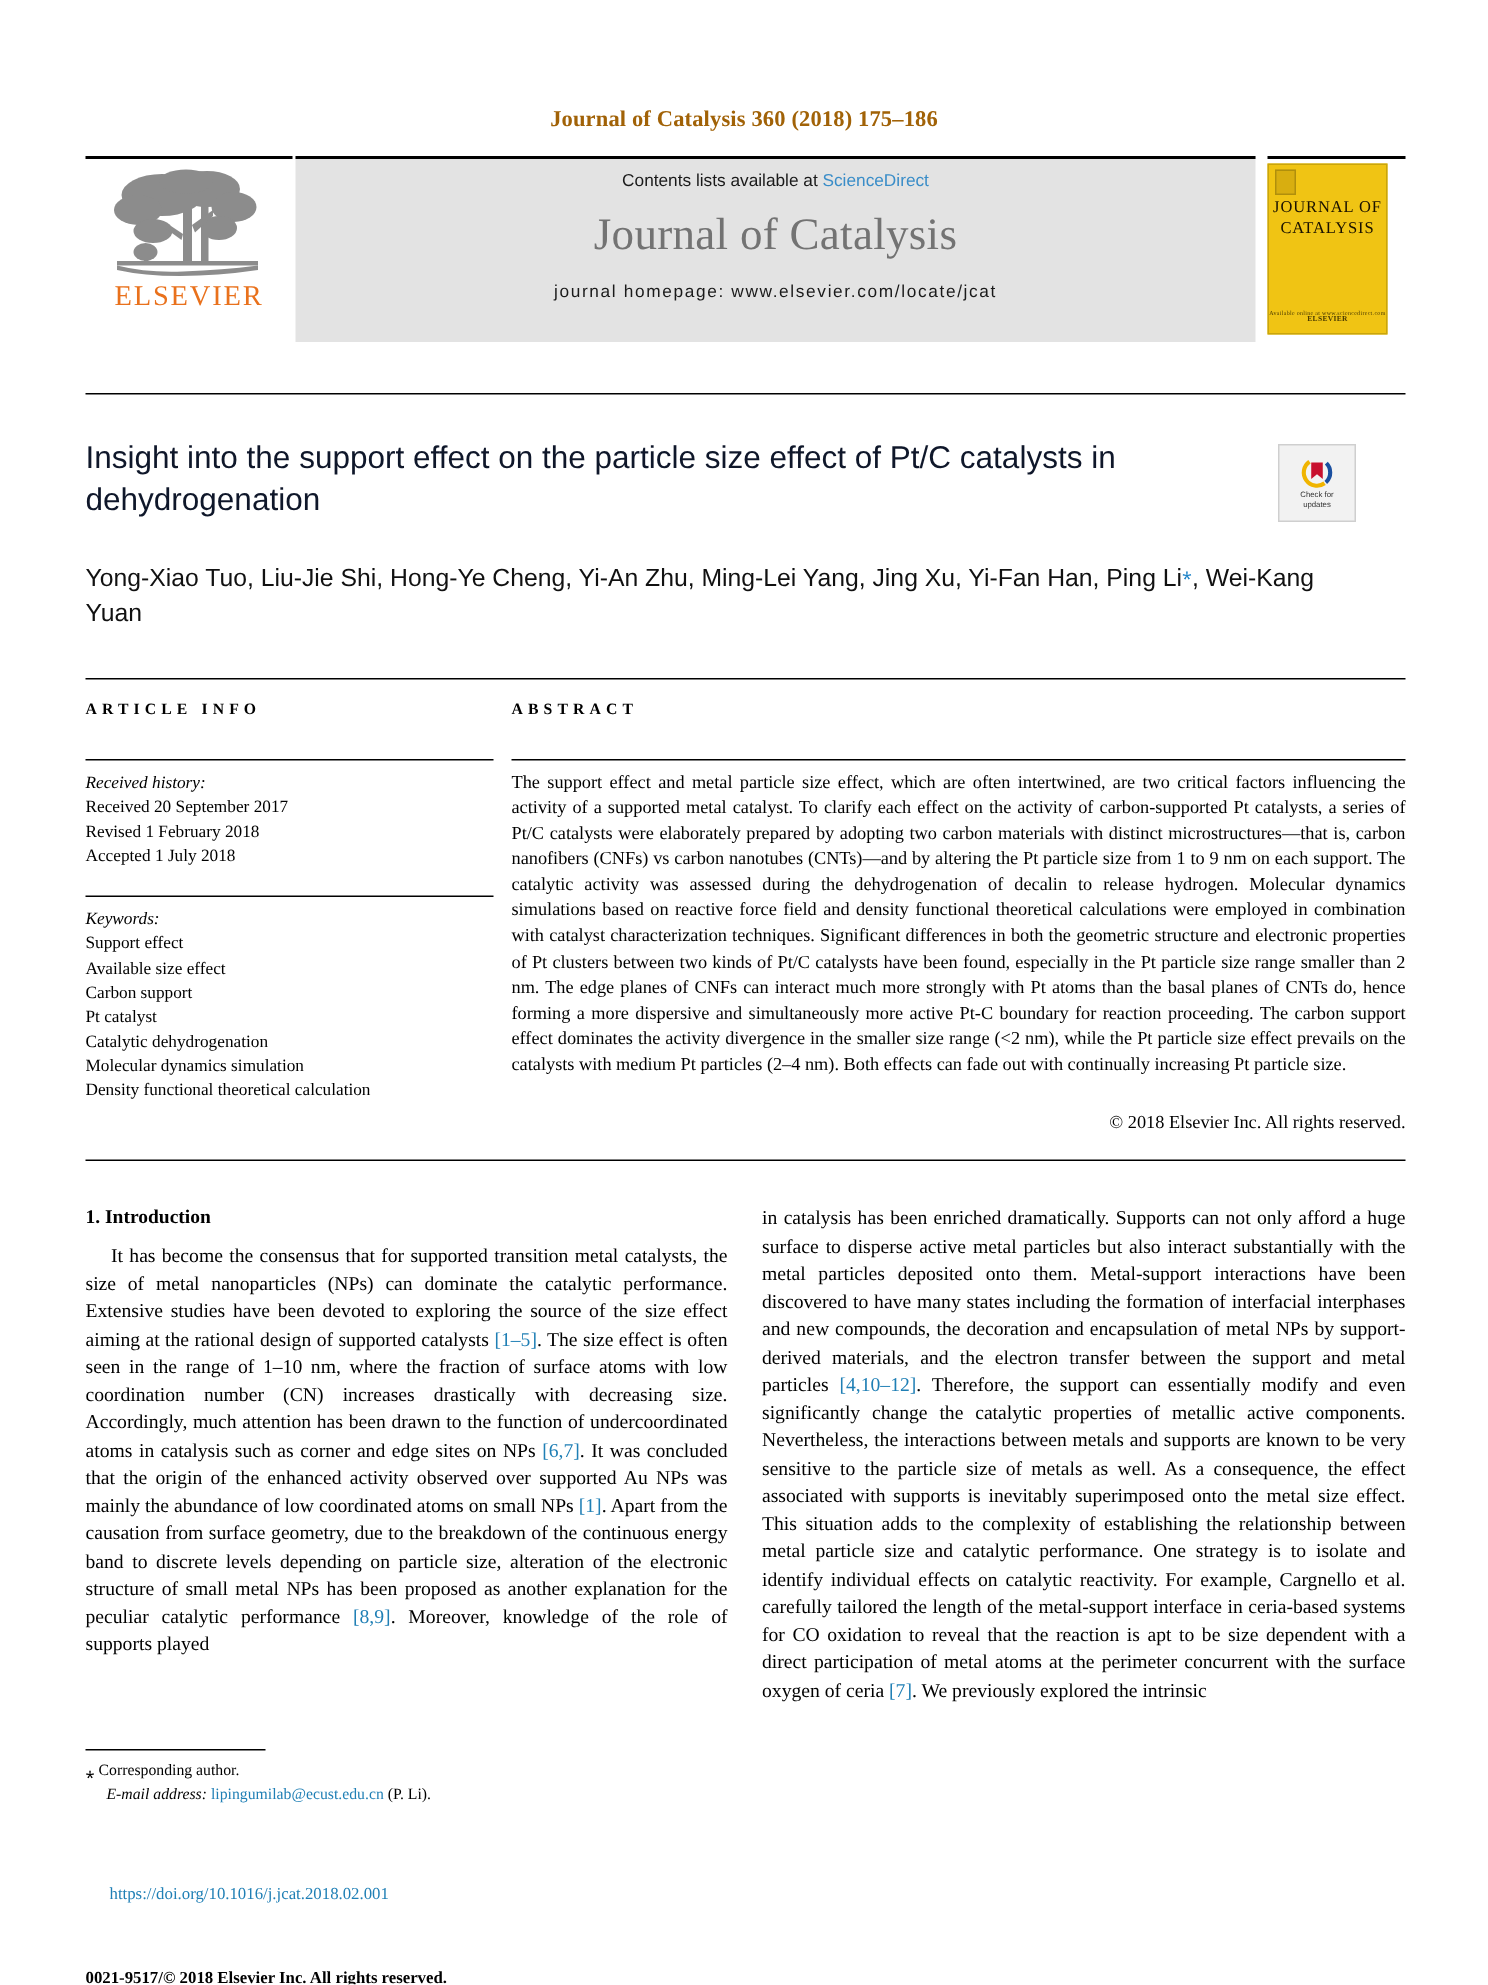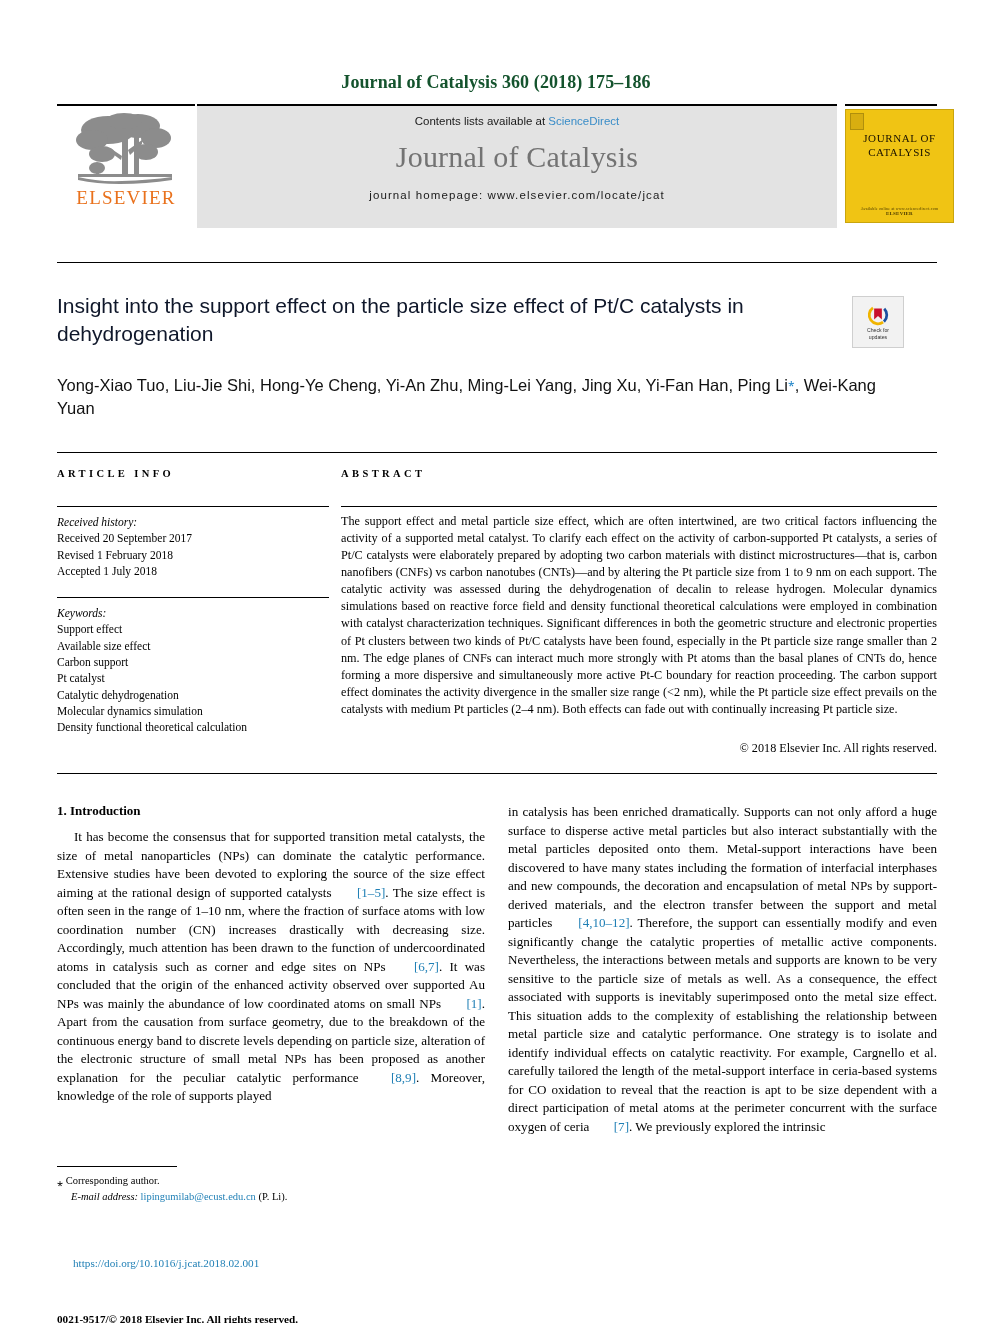--- a/index.html
+++ b/index.html
@@ -20,23 +20,23 @@
     box-sizing: border-box;
   }
 
   
   .running-head {
     position: absolute;
     top: 72px;
     left: 0;
     width: 992px;
     text-align: center;
-    font-size: 18px;
+    font-size: 15px;
     font-weight: bold;
-    color: #14532d;
+    color: #a16207;
     letter-spacing: 0.1px;
   }
 
   
   .masthead {
     position: absolute;
     top: 104px;
     left: 57px;
     width: 880px;
     height: 124px;
@@ -101,21 +101,21 @@
 
   .cover-block {
     flex: 0 0 92px;
     width: 92px;
     margin-left: 8px;
     border-top: 2px solid #000;
     padding-top: 3px;
     box-sizing: border-box;
   }
   .cover-art {
-    width: 109px;
+    width: 80px;
     height: 114px;
     background: #f0c414;
     border: 1px solid #c9a50d;
     position: relative;
     box-sizing: border-box;
   }
   .cover-mini-logo {
     position: absolute;
     left: 4px; top: 3px;
     width: 12px; height: 15px;
@@ -285,21 +285,21 @@
     position: absolute;
     top: 803px;
     left: 508px;
     width: 429px;
     font-size: 13.1px;
     line-height: 1.415;
     text-align: justify;
   }
   .col-left p, .col-right p { margin: 0; }
   .col-left p.indent, .col-right p.indent { text-indent: 17px; }
-  .ref { color: #1f7fb5; margin-left: 21px; }
+  .ref { color: #1f7fb5; }
 
   
   .foot-rule {
     position: absolute;
     top: 1166px;
     left: 57px;
     width: 120px;
     border-top: 1px solid #000;
   }
   .footnote {

